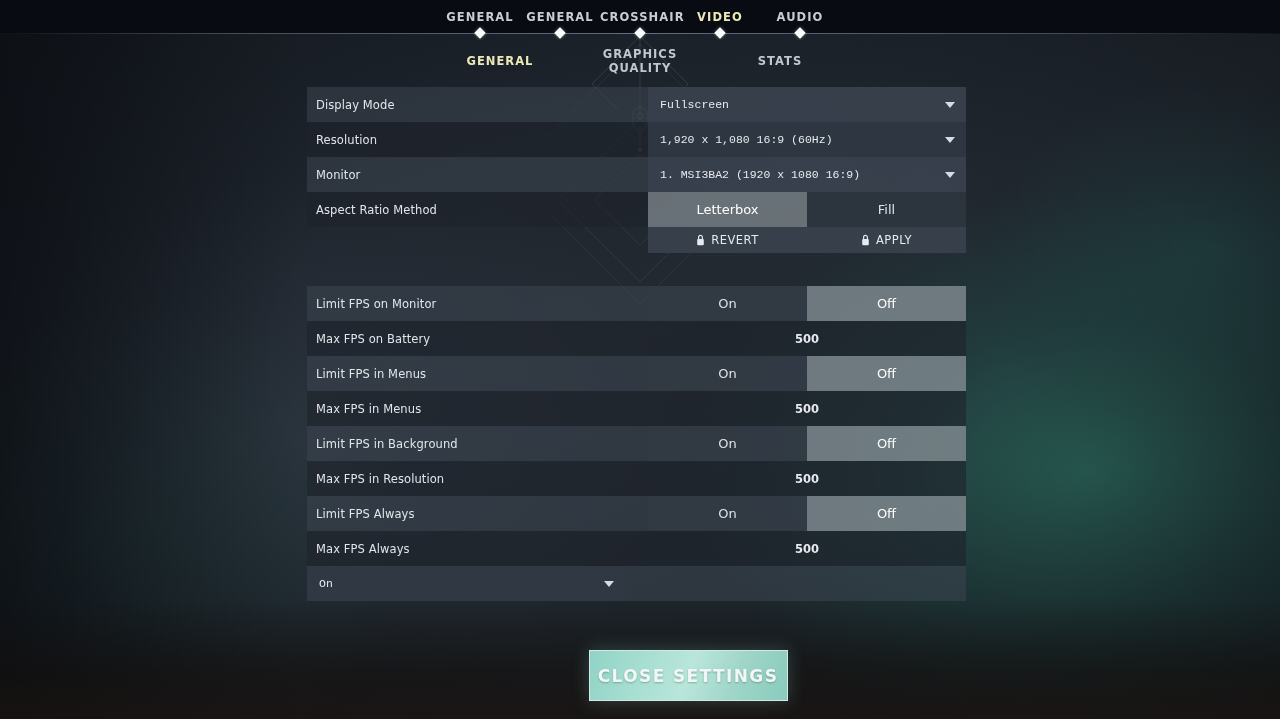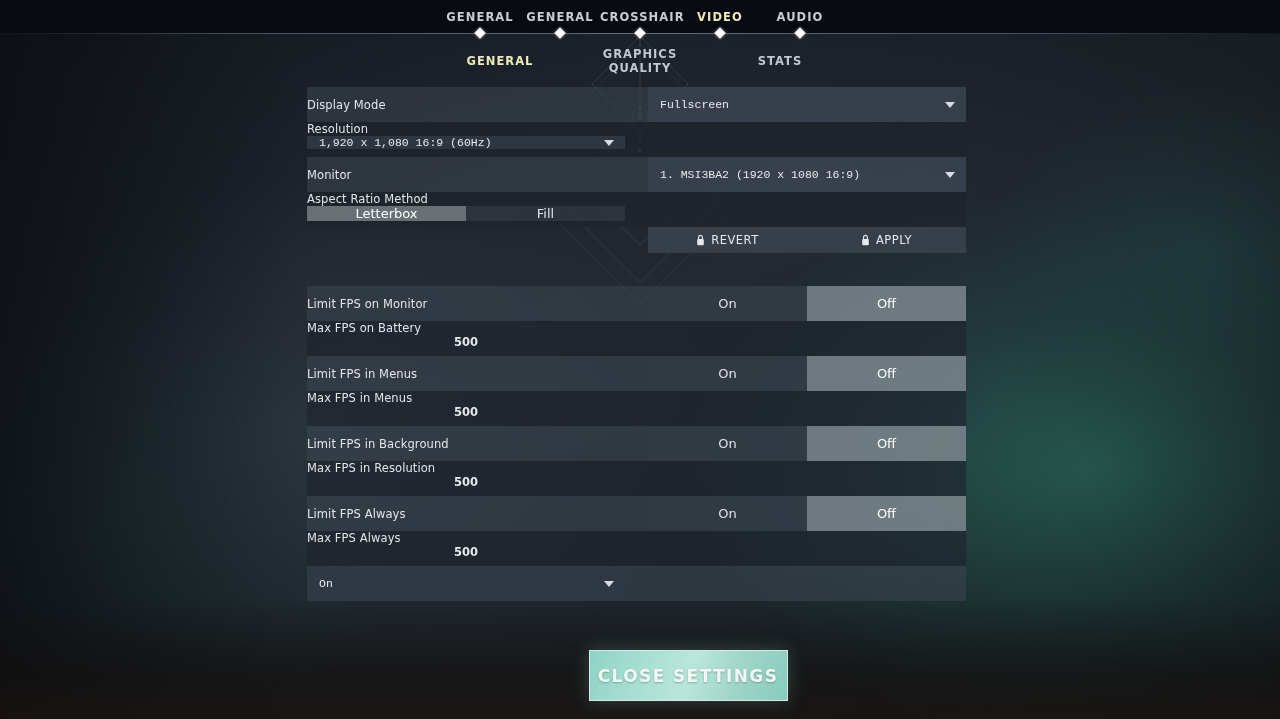--- a/index.html
+++ b/index.html
@@ -73,25 +73,25 @@
   .subnav-item.active { color:#ece8b8; }
 
   
   #panel { position:absolute; left:307px; top:87px; width:659px; }
 
   .row {
     position:relative; display:flex; align-items:stretch;
     height:35px; width:659px;
   }
   .row.stripe-a { background:rgba(61,69,80,0.55); }
-  .row.stripe-b { background:rgba(30,36,44,0.62);flex-direction:column; }
+  .row.stripe-b { background:rgba(30,36,44,0.62); }
   .row.gap { background:transparent; height:35px; }
 
   .row-label {
-    width:341px; display:flex; align-items:center; 
+    width:341px; display:flex; align-items:center; padding-left:9px;
     font-size:11.5px; color:#e2e5ea; letter-spacing:0.1px;
     user-select:none;
   }
   .row-value { width:318px; position:relative; display:flex; align-items:stretch; }
 
   
   .dropdown {
     flex:1; display:flex; align-items:center; justify-content:space-between;
     padding:0 11px 0 12px;
     background:rgba(57,65,77,0.88);

